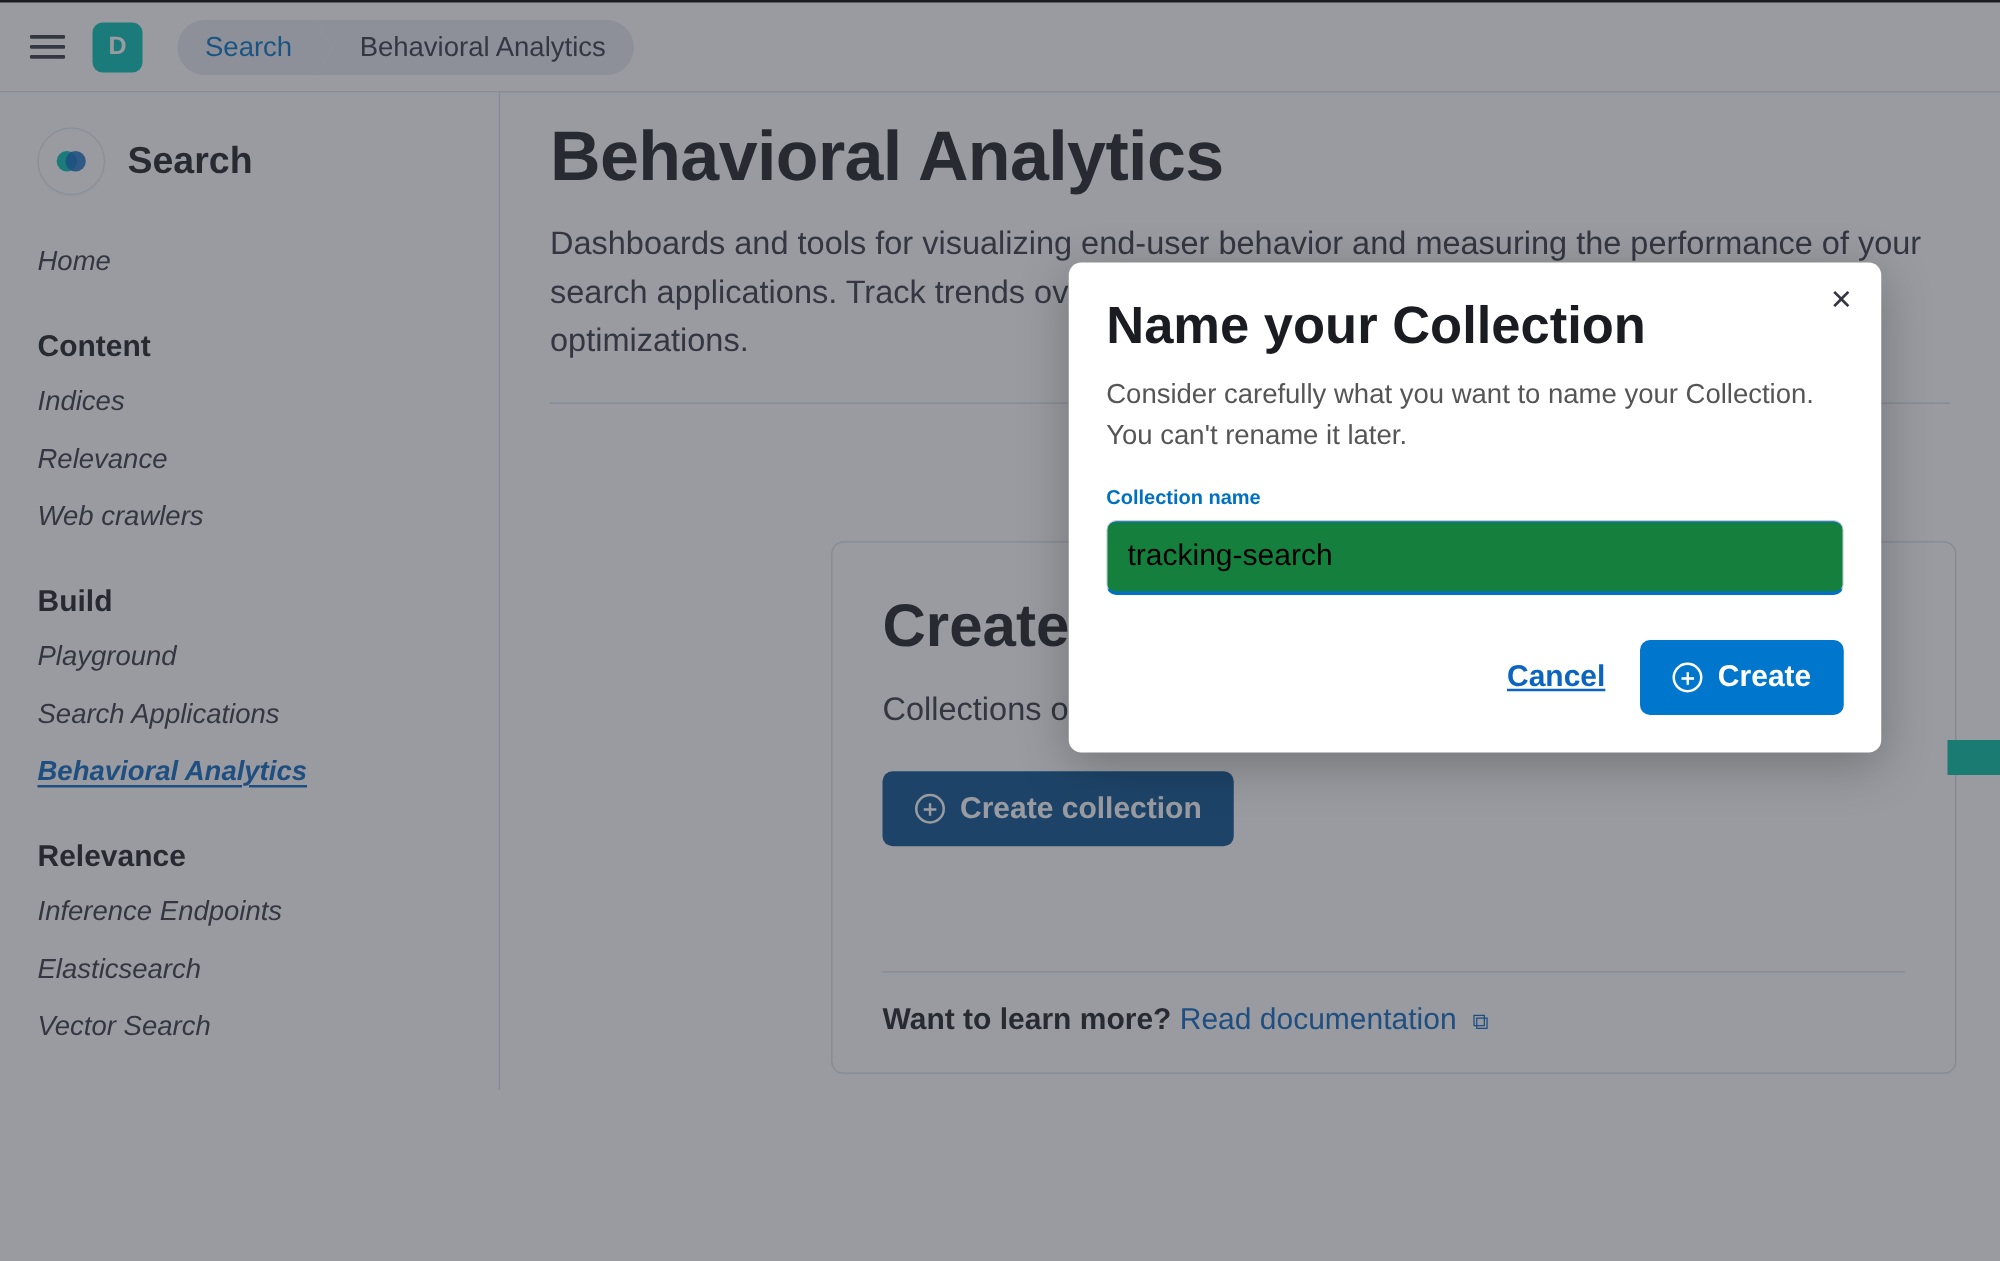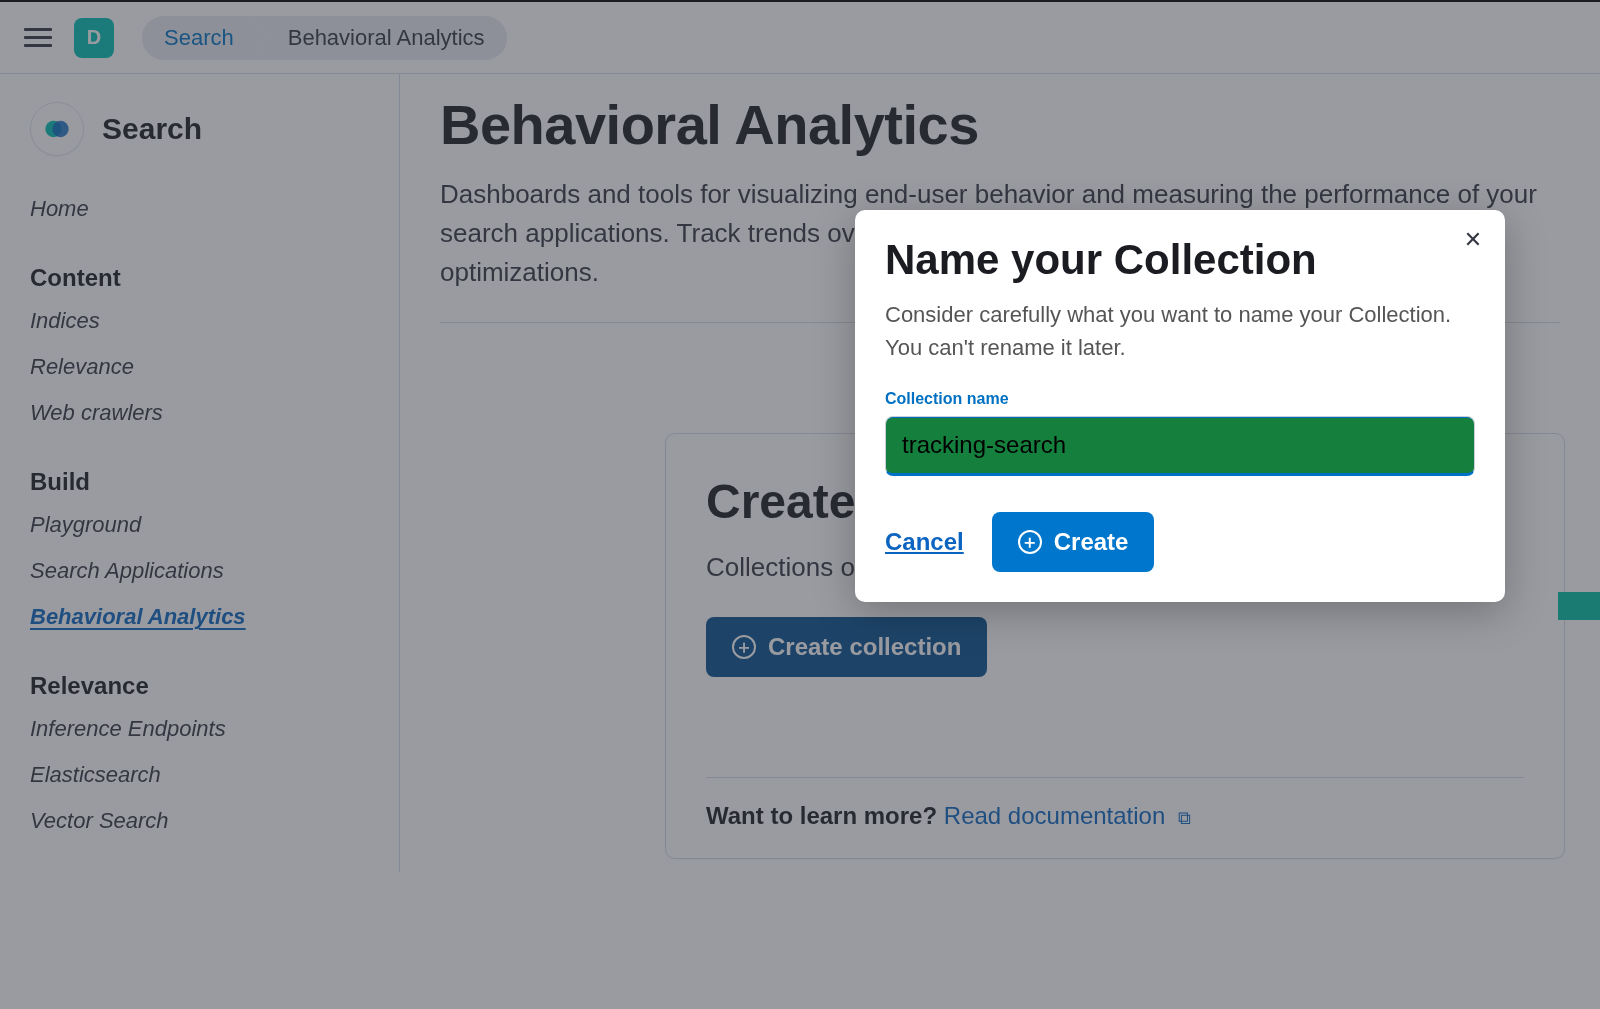--- a/index.html
+++ b/index.html
@@ -219,21 +219,21 @@
     padding:14px 16px;
     border:1px solid #c9cfda;
     border-radius:8px;
     background:#15803d;
     box-shadow:0 1px 1px rgba(0,0,0,.03) inset, 0 2px 0 -1px #0071c2 inset;
     border-bottom:3px solid #0071c2;
     outline:none;
     font-family:inherit;
   }
   .modal-actions {
-    display:flex; align-items:center; gap:28px;
+    display:flex; justify-content:flex-end; align-items:center; gap:28px;
     margin-top:36px;
   }
   .link-cancel {
     color:#0b64c0; font-size:24px; font-weight:600;
     text-decoration:underline; cursor:pointer;
   }
 </style>
 </head>
 <body>
 

